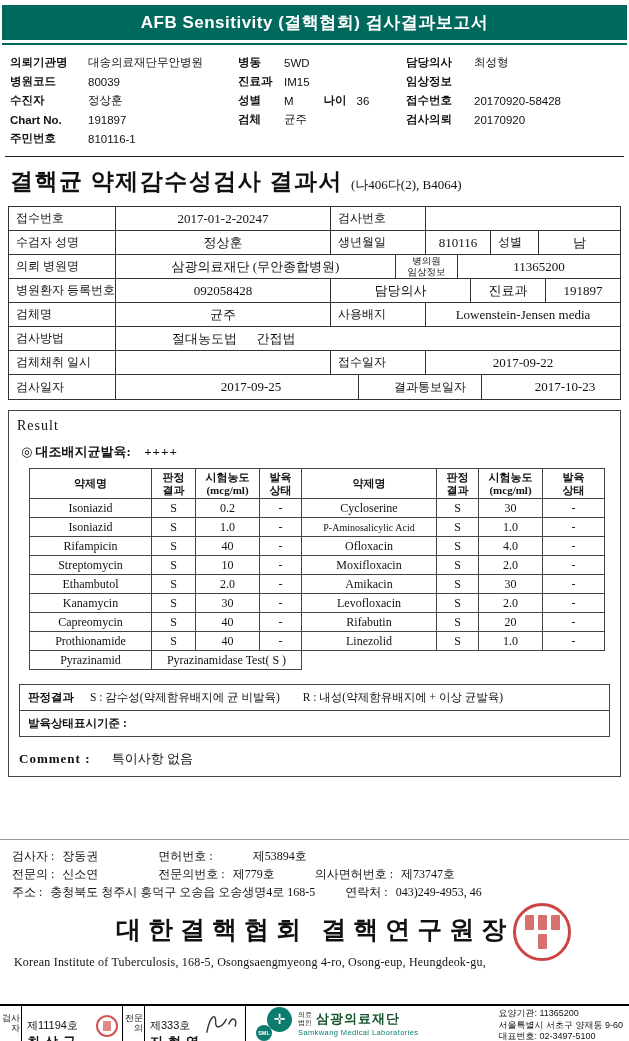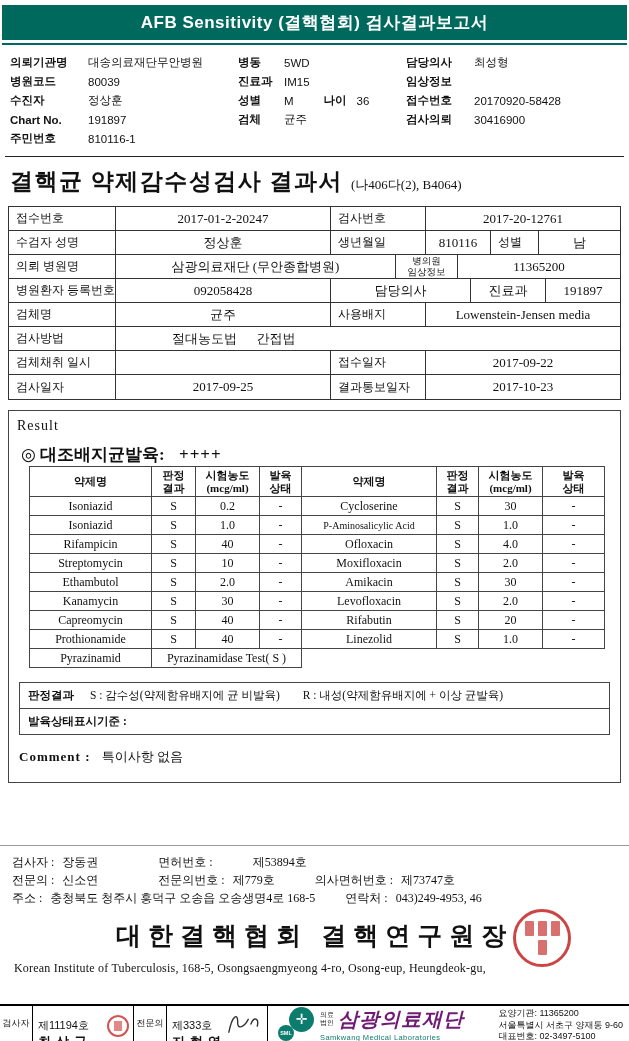--- a/index.html
+++ b/index.html
@@ -44,39 +44,39 @@
   .doc-subtitle { font-size: 13px; margin-left: 4px; }
 
   
   .mtable {
     margin: 4px 8px 0;
     border: 1px solid #333;
     font-family: "Liberation Serif", "DejaVu Serif", serif;
     font-size: 13px;
   }
   .mrow { display: flex; border-bottom: 1px solid #333; height: 24px; }
-  .mrow:last-child { border-bottom: none; }
+  .mrow:last-child { border-bottom: none; gap: 28px; }
   .mcell { border-right: 1px solid #333; display: flex; align-items: center; overflow: hidden; flex-shrink: 0; }
   .mcell.last { border-right: none; flex: 1; }
   .lbl { padding-left: 7px; font-size: 12px; }
   .val { justify-content: center; padding: 0 2px; }
   .vleft { justify-content: flex-start; padding-left: 56px; white-space: pre; }
   .small2 { font-size: 9.5px; white-space: pre-line; justify-content: center; text-align: center; line-height: 1.15; padding-left: 0; }
   .w107{width:107px} .w215{width:215px} .w95{width:95px} .w65{width:65px}
   .w48{width:48px} .w140{width:140px} .w75{width:75px} .w280{width:280px} .w62{width:62px}
 
   
   .result-box {
     margin: 10px 8px 0;
     border: 1px solid #444;
-    padding: 7px 8px 16px;
+    padding: 7px 8px 8px;
     font-family: "Liberation Serif", "DejaVu Serif", serif;
   }
   .result-title { font-size: 14px; letter-spacing: 1px; }
-  .control-line { margin: 9px 0 0 4px; font-size: 17px; font-weight: bold; }
+  .control-line { margin: 9px 0 7px 4px; font-size: 13px; font-weight: bold; }
   .control-line .cv { margin-left: 10px; letter-spacing: 1px; }
 
   .drug-table {
     margin-left: 12px;
     border-collapse: collapse;
     table-layout: fixed;
     width: 575px;
     font-size: 12px;
   }
   .drug-table th {
@@ -94,21 +94,21 @@
   .drug-table td.small { font-size: 10px; text-align: center; }
   .drug-table td.noborder { border: none; }
 
   .legend { margin: 14px 2px 0; border: 1px solid #444; font-size: 11.5px; }
   .legend-row { display: flex; align-items: center; padding: 5px 8px; border-bottom: 1px solid #444; }
   .legend-row:last-child { border-bottom: none; }
   .legend-label { font-weight: bold; margin-right: 16px; white-space: nowrap; }
   .legend-text { white-space: pre-wrap; }
 
   .comment { margin: 13px 0 0 2px; font-size: 13px; }
-  .comment .clabel { font-weight: bold; letter-spacing: 1px; margin-right: 8px; }
+  .comment .clabel { font-weight: bold; letter-spacing: 1px; margin-right: 18px; }
 
   
   .staff { margin: 62px 0 0; border-top: 1px solid #999; padding: 7px 12px 0;
            font-family: "Liberation Serif", "DejaVu Serif", serif; font-size: 12px; }
   .staff-line { display: flex; align-items: center; height: 18px; white-space: nowrap; }
   .ml8{margin-left:8px} .ml30{margin-left:30px} .ml40{margin-left:40px} .ml60{margin-left:60px}
 
   .institute { position: relative; text-align: center; margin-top: 12px;
                font-family: "Liberation Serif", "DejaVu Serif", serif;
                font-size: 25px; font-weight: bold; letter-spacing: 7px; }
@@ -127,22 +127,22 @@
 
   
   .footer {
     position: absolute; left: 0; right: 0; bottom: 0;
     height: 37px;
     border-top: 2px solid #000;
     display: flex; align-items: stretch; background: #fff;
   }
   .fbox { display: flex; border-right: 1.5px solid #000; }
   .fside {
-    width: 33px; border-right: 1px solid #000;
-    font-size: 9px; line-height: 1.1; text-align: left;
+    width: 22px; border-right: 1px solid #000;
+    font-size: 9px; line-height: 1.1; text-align: right;
     display: flex; align-items: center; justify-content: center;
     word-break: break-all; padding: 1px;
   }
   .fmain { width: 100px; position: relative; padding: 12px 5px;
            font-family: Liberation Sans, sans-serif; }
   .fno { font-size: 11px; }
   .fname { font-size: 13px; font-weight: bold; letter-spacing: 5px; }
   .stamp {
     position: absolute; right: 4px; top: 9px;
     width: 22px; height: 22px; border-radius: 50%;
@@ -160,21 +160,21 @@
     display: flex; align-items: center; justify-content: center;
   }
   .logo-circle-small {
     position: absolute; bottom: 0; left: 0; width: 16px; height: 16px; border-radius: 50%;
     background: #0b7c6d; color: #fff; font-size: 5.5px; font-weight: bold;
     display: flex; align-items: center; justify-content: center;
   }
   .lab-text { display: flex; flex-direction: column; justify-content: center; }
   .lab-top { display: flex; align-items: center; gap: 4px; }
   .lab-type { font-size: 7px; line-height: 1.1; white-space: pre-line; }
-  .lab-name { font-size: 20px; font-weight: bold; color: #701a75; letter-spacing: 1px; font-style: italic; }
+  .lab-name { font-size: 13px; font-weight: bold; color: #14532d; letter-spacing: 1px; }
   .lab-en { font-size: 7.5px; color: #0b7c6d; letter-spacing: .4px; }
 
   .fcontact { margin-left: auto; padding: 2px 6px 0 0; font-size: 9px; line-height: 1.3; text-align: left; }
 </style>
 </head>
 <body>
 
 <div class="page">
 
   <div class="banner">
@@ -233,38 +233,37 @@
       <div class="irow">
           <span class="ilabel">임상정보</span>
           <span class="ivalue"></span>
         </div>
       <div class="irow">
           <span class="ilabel">접수번호</span>
           <span class="ivalue">20170920-58428</span>
         </div>
       <div class="irow">
           <span class="ilabel">검사의뢰</span>
-          <span class="ivalue">30416900</span>
+          <span class="ivalue">20170920</span>
         </div>
     </div>
   </div>
 
   <hr class="hr1">
 
   <div class="doc-title-row">
     <span class="doc-title">결핵균 약제감수성검사 결과서</span>
     <span class="doc-subtitle">(나406다(2), B4064)</span>
   </div>
 
   <div class="mtable">
     <div class="mrow">
       <div class="mcell lbl w107">접수번호</div>
       <div class="mcell val w215">2017-01-2-20247</div>
       <div class="mcell lbl w95">검사번호</div>
-      <div class="mcell val last">2017-20-12761</div>
     </div>
     <div class="mrow">
       <div class="mcell lbl w107">수검자 성명</div>
       <div class="mcell val w215">정상훈</div>
       <div class="mcell lbl w95">생년월일</div>
       <div class="mcell val w65">810116</div>
       <div class="mcell lbl w48">성별</div>
       <div class="mcell val last">남</div>
     </div>
     <div class="mrow">

